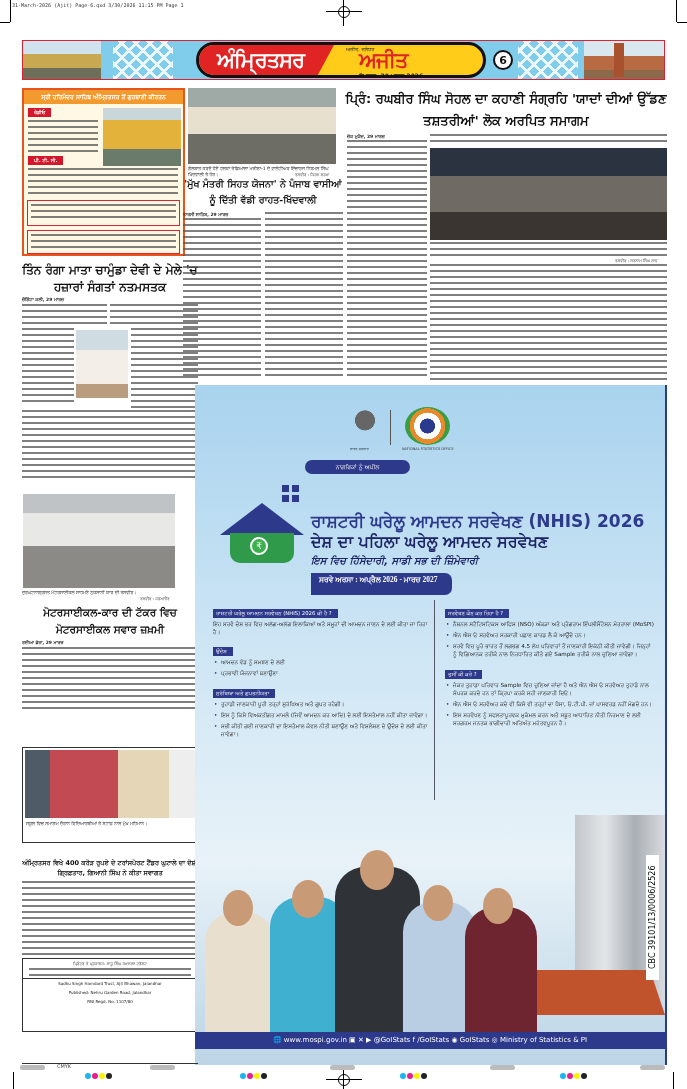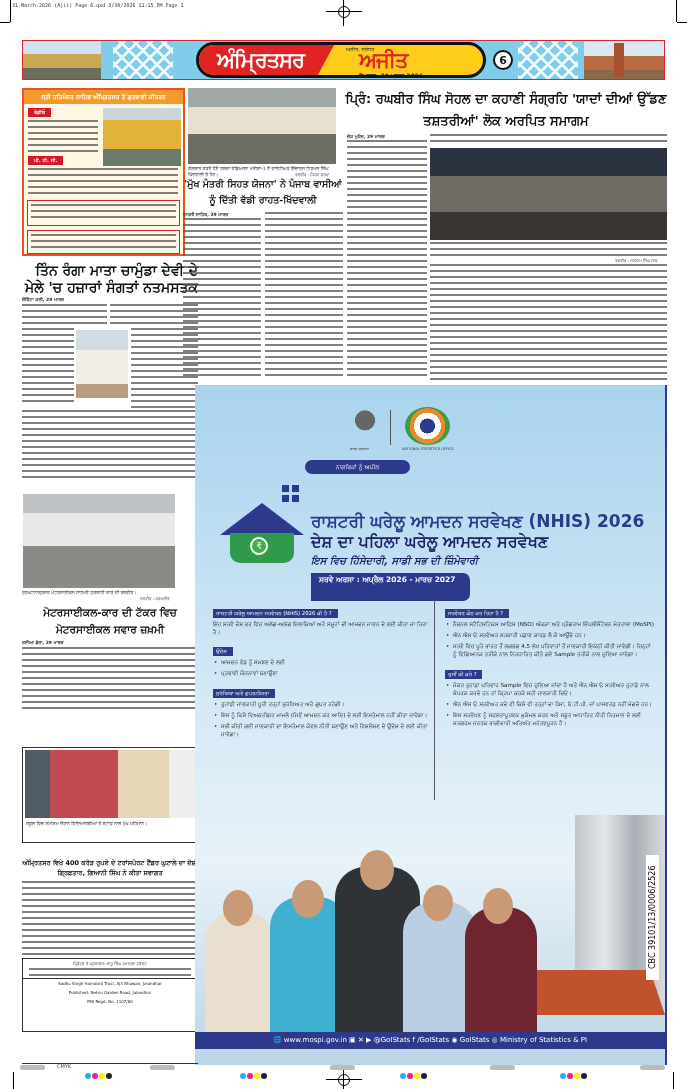--- a/index.html
+++ b/index.html
@@ -49,21 +49,21 @@
   .ad .emb-cap,.ad .nso-cap{position:absolute;top:42px;font-size:3.5px;color:#333;}
   .ad .appeal{position:absolute;left:110px;top:75px;width:105px;height:14px;border-radius:7px;background:#2d3a8c;color:#fff;font-size:6px;text-align:center;line-height:14px;}
   .ad .house{position:absolute;left:25px;top:100px;width:85px;height:80px;}
   .ad .house .roof{position:absolute;left:0;top:18px;width:0;height:0;border-left:42px solid transparent;border-right:42px solid transparent;border-bottom:32px solid #2d3a8c;}
   .ad .house .body{position:absolute;left:10px;top:48px;width:64px;height:30px;background:#2f9a4a;border-radius:0 0 10px 10px;}
   .ad .house .coin{position:absolute;left:30px;top:52px;width:18px;height:18px;border-radius:50%;background:#3cb04d;border:2px solid #fff;color:#fff;font-size:9px;text-align:center;line-height:14px;}
   .ad .house .sq{position:absolute;width:7px;height:7px;background:#2d3a8c;}
   .ad h1{position:absolute;left:116px;top:126px;font-size:17px;color:#2d3a8c;font-weight:bold;white-space:nowrap;}
   .ad h2{position:absolute;left:116px;top:147px;font-size:16px;color:#1d2466;font-weight:bold;white-space:nowrap;}
   .ad .tagline{position:absolute;left:116px;top:170px;font-size:10px;color:#1d2466;font-style:italic;font-weight:bold;}
-  .ad .period{position:absolute;left:116px;top:188px;padding:0 14px 0 8px;height:28px;background:#2d3a8c;color:#fff;font-size:7.5px;font-weight:bold;line-height:14px;border-radius:0 7px 7px 0;}
+  .ad .period{position:absolute;left:116px;top:188px;padding:0 14px 0 8px;height:22px;background:#2d3a8c;color:#fff;font-size:7.5px;font-weight:bold;line-height:14px;border-radius:0 7px 7px 0;font-family:Liberation Serif, serif;}
   .ad .colL{position:absolute;left:18px;top:215px;width:215px;}
   .ad .colR{position:absolute;left:250px;top:215px;width:210px;}
   .ad .divider{position:absolute;left:239px;top:215px;width:1px;height:200px;background:#556;}
   .sechead{display:inline-block;background:#2d3a8c;color:#fff;font-size:5.3px;padding:1px 6px 1px 3px;margin-bottom:2px;line-height:7px;}
   .para{font-size:5.6px;line-height:8px;color:#222;margin-bottom:2px;}
   .bul{font-size:5.6px;line-height:8px;color:#222;padding-left:8px;position:relative;margin-bottom:3px;}
   .bul:before{content:"•";position:absolute;left:1px;color:#2d3a8c;}
   .ad .people{position:absolute;left:0;top:425px;width:470px;height:222px;}
   .person{position:absolute;bottom:0;border-radius:30px 30px 0 0;}
   .head-c{position:absolute;border-radius:50%;background:#c99a76;}
@@ -117,21 +117,21 @@
   <div class="txt fake abs" style="left:4px;top:78px;width:150px;height:26px;"></div>
   <div class="gt"></div>
   <div class="abs" style="left:3px;top:110px;width:153px;height:26px;border:1px solid #d23;">
       <div class="fake" style="margin:3px;height:18px;"></div>
     </div>
   <div class="abs" style="left:3px;top:140px;width:153px;height:24px;border:1px solid #d23;">
       <div class="fake" style="margin:3px;height:16px;"></div>
     </div>
 </div>
 
-<div class="abs head" style="left:22px;top:262px;width:176px;font-size:14px;line-height:17px;text-align:right;">ਤਿੰਨ ਰੰਗਾ ਮਾਤਾ ਚਾਮੁੰਡਾ ਦੇਵੀ ਦੇ ਮੇਲੇ 'ਚ ਹਜ਼ਾਰਾਂ ਸੰਗਤਾਂ ਨਤਮਸਤਕ</div>
+<div class="abs head" style="left:22px;top:262px;width:176px;font-size:12px;line-height:17px;">ਤਿੰਨ ਰੰਗਾ ਮਾਤਾ ਚਾਮੁੰਡਾ ਦੇਵੀ ਦੇ ਮੇਲੇ 'ਚ ਹਜ਼ਾਰਾਂ ਸੰਗਤਾਂ ਨਤਮਸਤਕ</div>
 <div class="abs cap" style="left:22px;top:297px;width:80px;font-weight:bold;">ਚੌਗਿੱਟਾ ਕਲੀ, 29 ਮਾਰਚ</div>
 <div class="abs fake" style="left:22px;top:304px;width:85px;height:22px;"></div>
 <div class="abs fake" style="left:22px;top:328px;width:52px;height:78px;"></div>
 <div class="abs photo" style="left:76px;top:330px;width:52px;height:68px;background:linear-gradient(180deg,#cfdde2 0 30%,#f3efe8 30% 80%,#b99d7e 80%);"></div>
 <div class="abs fake" style="left:110px;top:304px;width:88px;height:22px;"></div>
 <div class="abs fake" style="left:131px;top:328px;width:67px;height:80px;"></div>
 <div class="abs fake" style="left:22px;top:410px;width:176px;height:68px;"></div>
 
 <div class="abs photo" style="left:23px;top:494px;width:152px;height:94px;background:linear-gradient(180deg,#bfc3c5 0 20%,#e8e8e6 20% 55%,#8c8a86 55%);"></div>
 <div class="abs cap" style="left:22px;top:590px;width:176px;">ਦੁਰਘਟਨਾਗ੍ਰਸਤ ਮੋਟਰਸਾਈਕਲ ਸਾਹਮਣੇ ਨੁਕਸਾਨੀ ਕਾਰ ਦੀ ਤਸਵੀਰ।</div>

